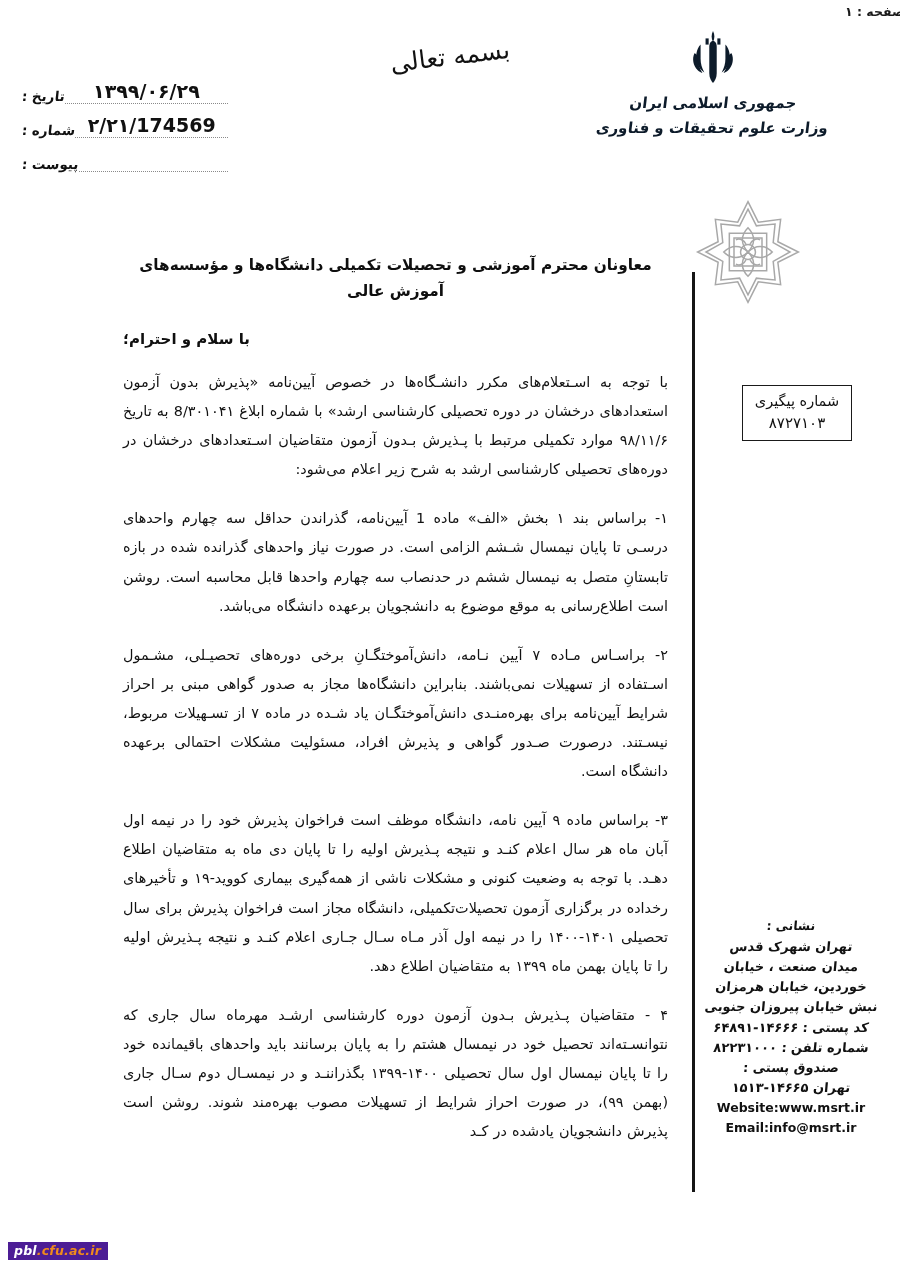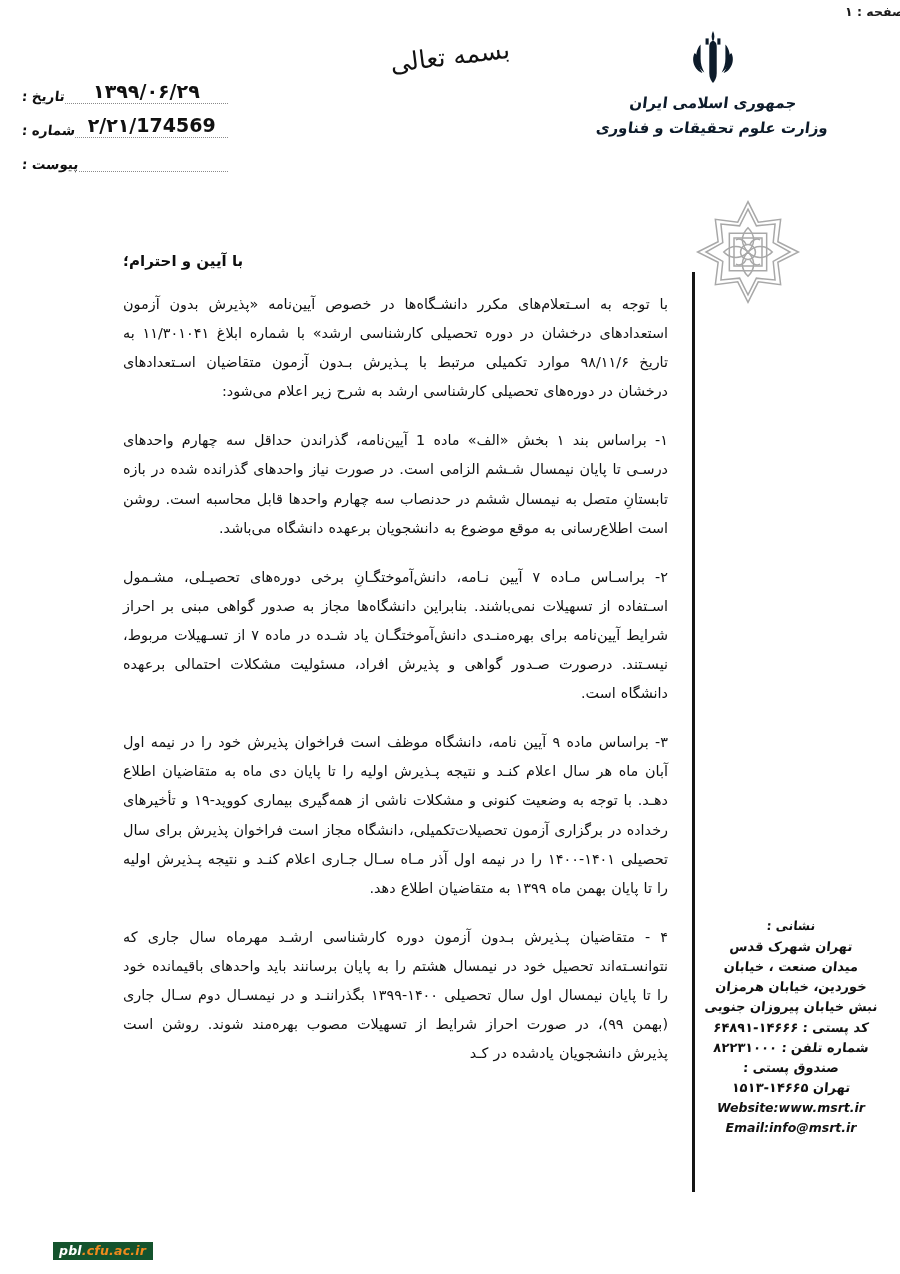--- a/index.html
+++ b/index.html
@@ -221,41 +221,39 @@
     font-size: 13px;
     font-weight: 700;
     line-height: 1.55;
     white-space: nowrap;
     transform: skewX(-5deg);
   }
   .addr-line.wide { letter-spacing: 0.3px; }
   .addr-latin {
     font-size: 12.5px;
     font-weight: 700;
-    font-style: italic;
     line-height: 1.6;
     direction: ltr;
     white-space: nowrap;
     font-family: "DejaVu Sans", "Liberation Sans", sans-serif;
   }
 
   
   .watermark {
     position: absolute;
     left: 8px;
     bottom: 14px;
-    background: #14532d;
+    background: #4c1d95;
     padding: 3px 7px 3px 6px;
     direction: ltr;
     font-style: italic;
     font-weight: 700;
     font-size: 12.5px;
     letter-spacing: 0.2px;
     line-height: 1;
-    margin-left: 45px;
   }
   .wm-a { color: #ffffff; }
   .wm-b { color: #f08a1c; }
 </style>
 </head>
 <body>
 
 <div class="page">
 
   <div class="page-number">صفحه : ۱</div>
@@ -307,24 +305,29 @@
       <path d="M86 60 c-8 -8 -18 -8 -26 0 c8 8 18 8 26 0 z"></path>
       <path d="M47 47 c4 -2 9 0 11 5"></path>
       <path d="M73 47 c-4 -2 -9 0 -11 5"></path>
       <path d="M47 73 c4 2 9 0 11 -5"></path>
       <path d="M73 73 c-4 2 -9 0 -11 -5"></path>
     </g>
   </svg>
 
   <div class="divider"></div>
 
+  <div class="tracking-box">
+    <div class="tracking-label">شماره پیگیری</div>
+    <div class="tracking-value">۸۷۲۷۱۰۳</div>
+  </div>
 
   <div class="body-area">
-    <div class="salutation">با آیین و احترام؛</div>
-    <p class="para">با توجه به اسـتعلام‌های مکرر دانشـگاه‌ها در خصوص آیین‌نامه «پذیرش بدون آزمون استعدادهای درخشان در دوره تحصیلی کارشناسی ارشد» با شماره ابلاغ ۱۱/۳۰۱۰۴۱ به تاریخ ۹۸/۱۱/۶ موارد تکمیلی مرتبط با پـذیرش بـدون آزمون متقاضیان اسـتعدادهای درخشان در دوره‌های تحصیلی کارشناسی ارشد به شرح زیر اعلام می‌شود:</p>
+    <div class="addressee">معاونان محترم آموزشی و تحصیلات تکمیلی دانشگاه‌ها و مؤسسه‌های آموزش عالی</div>
+    <div class="salutation">با سلام و احترام؛</div>
+    <p class="para">با توجه به اسـتعلام‌های مکرر دانشـگاه‌ها در خصوص آیین‌نامه «پذیرش بدون آزمون استعدادهای درخشان در دوره تحصیلی کارشناسی ارشد» با شماره ابلاغ 8/۳۰۱۰۴۱ به تاریخ ۹۸/۱۱/۶ موارد تکمیلی مرتبط با پـذیرش بـدون آزمون متقاضیان اسـتعدادهای درخشان در دوره‌های تحصیلی کارشناسی ارشد به شرح زیر اعلام می‌شود:</p>
     <p class="para">۱- براساس بند ۱ بخش «الف» ماده 1 آیین‌نامه، گذراندن حداقل سه چهارم واحدهای درسـی تا پایان نیمسال شـشم الزامی است. در صورت نیاز واحدهای گذرانده شده در بازه تابستانِ متصل به نیمسال ششم در حدنصاب سه چهارم واحدها قابل محاسبه است. روشن است اطلاع‌رسانی به موقع موضوع به دانشجویان برعهده دانشگاه می‌باشد.</p>
     <p class="para">۲- براسـاس مـاده ۷ آیین نـامه، دانش‌آموختگـانِ برخی دوره‌های تحصیـلی، مشـمول اسـتفاده از تسهیلات نمی‌باشند. بنابراین دانشگاه‌ها مجاز به صدور گواهی مبنی بر احراز شرایط آیین‌نامه برای بهره‌منـدی دانش‌آموختگـان یاد شـده در ماده ۷ از تسـهیلات مربوط، نیسـتند. درصورت صـدور گواهی و پذیرش افراد، مسئولیت مشکلات احتمالی برعهده دانشگاه است.</p>
     <p class="para">۳- براساس ماده ۹ آیین نامه، دانشگاه موظف است فراخوان پذیرش خود را در نیمه اول آبان ماه هر سال اعلام کنـد و نتیجه پـذیرش اولیه را تا پایان دی ماه به متقاضیان اطلاع دهـد. با توجه به وضعیت کنونی و مشکلات ناشی از همه‌گیری بیماری کووید-۱۹ و تأخیرهای رخداده در برگزاری آزمون تحصیلات‌تکمیلی، دانشگاه مجاز است فراخوان پذیرش برای سال تحصیلی ۱۴۰۱-۱۴۰۰ را در نیمه اول آذر مـاه سـال جـاری اعلام کنـد و نتیجه پـذیرش اولیه را تا پایان بهمن ماه ۱۳۹۹ به متقاضیان اطلاع دهد.</p>
     <p class="para">۴ - متقاضیان پـذیرش بـدون آزمون دوره کارشناسی ارشـد مهرماه سال جاری که نتوانسـته‌اند تحصیل خود در نیمسال هشتم را به پایان برسانند باید واحدهای باقیمانده خود را تا پایان نیمسال اول سال تحصیلی ۱۴۰۰-۱۳۹۹ بگذراننـد و در نیمسـال دوم سـال جاری (بهمن ۹۹)، در صورت احراز شرایط از تسهیلات مصوب بهره‌مند شوند. روشن است پذیرش دانشجویان یادشده در کـد</p>
   </div>
 
   <div class="address-block">
     <div class="addr-title">نشانی :</div>
     <div class="addr-line">تهران شهرک قدس</div>
     <div class="addr-line">میدان صنعت ، خیابان</div>

